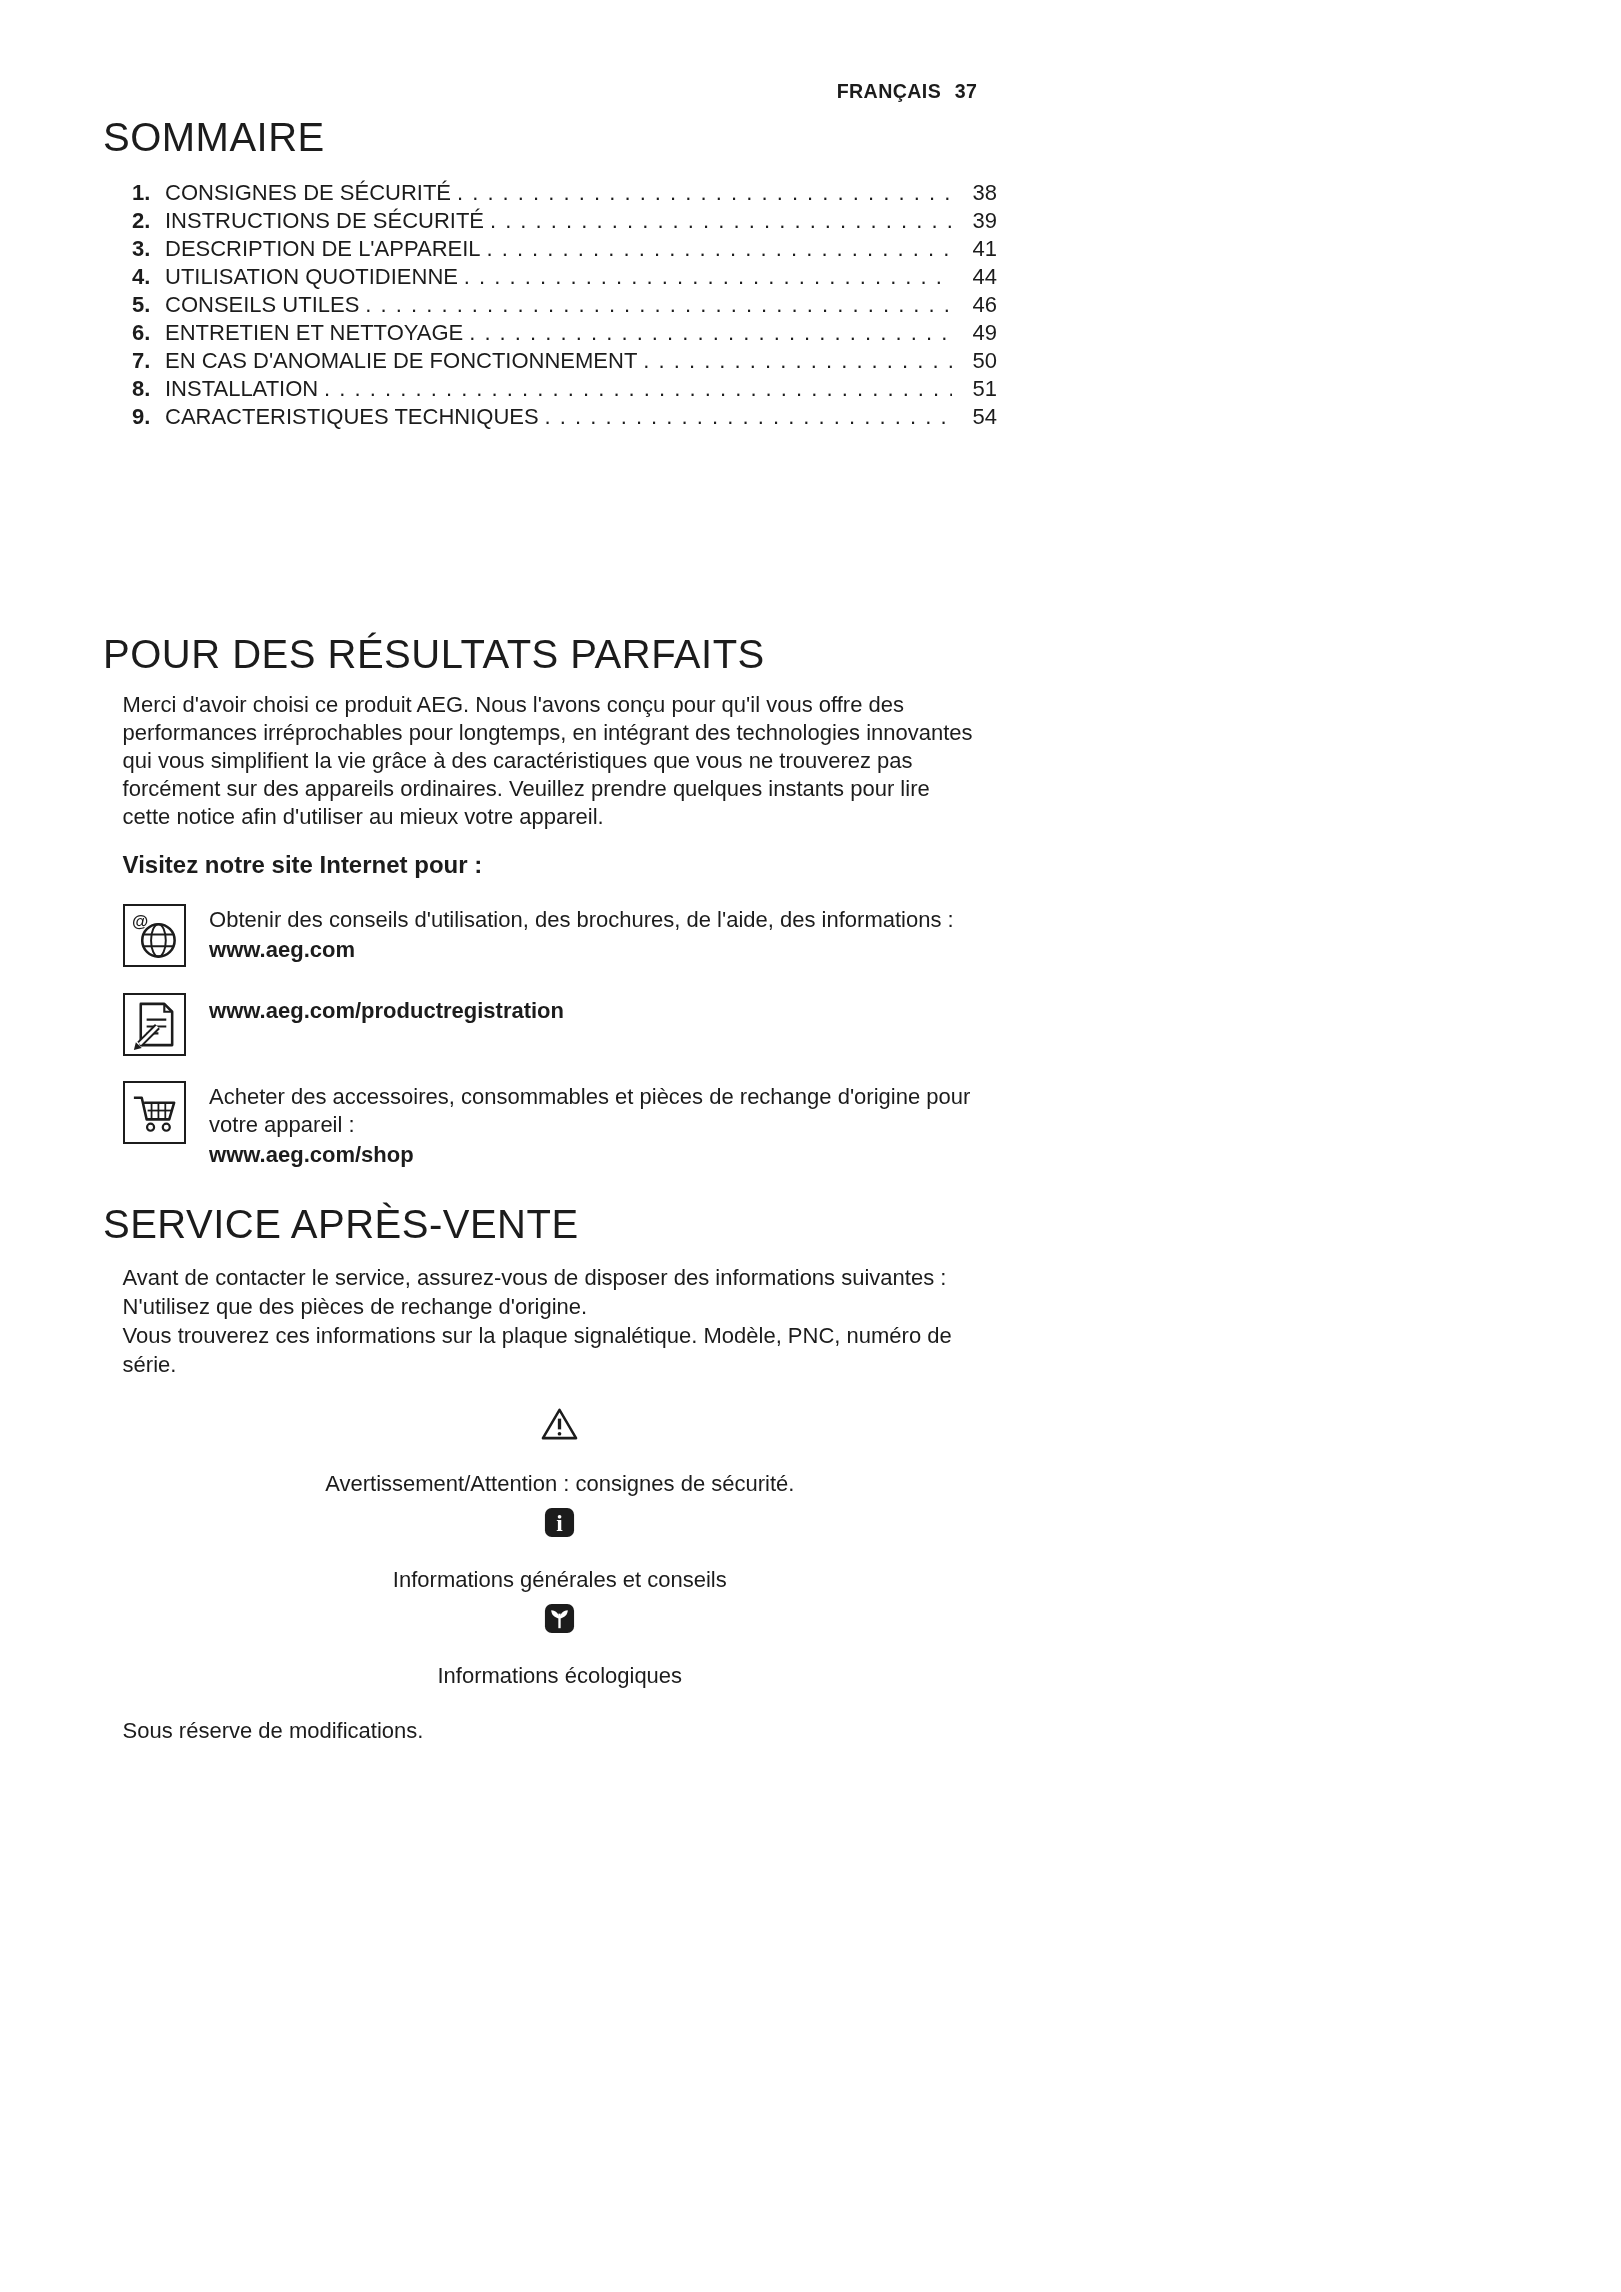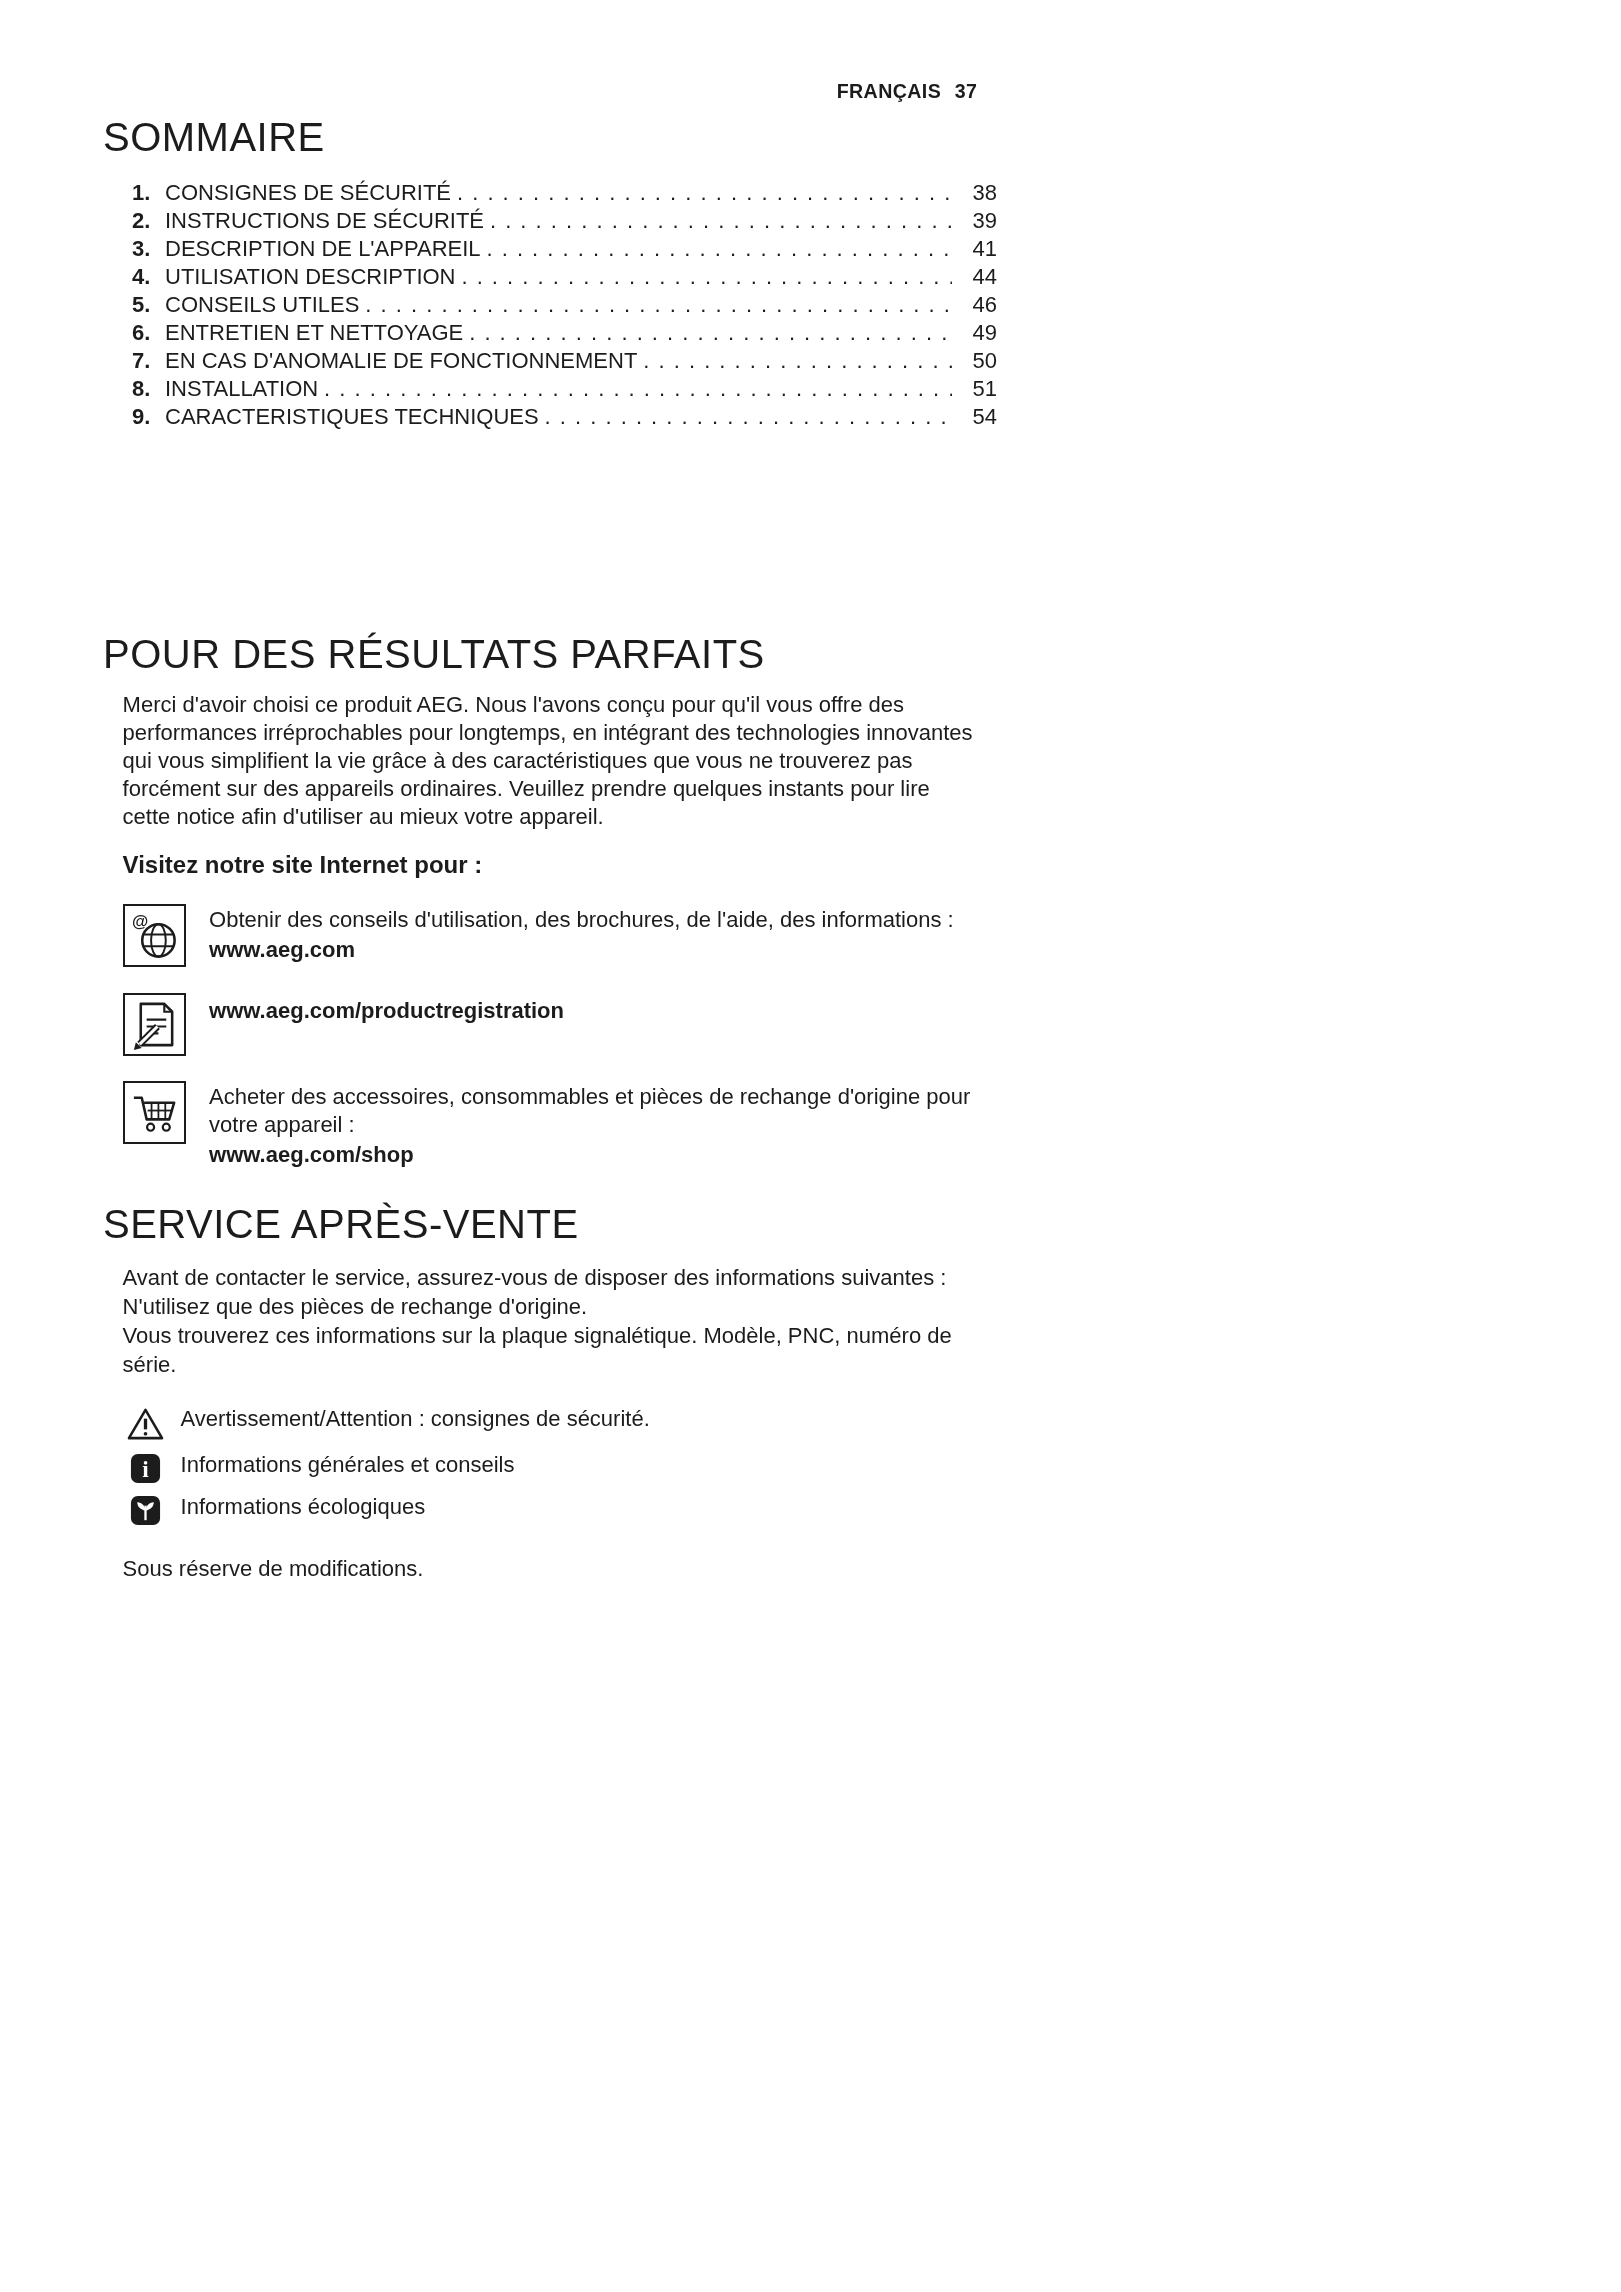--- a/index.html
+++ b/index.html
@@ -83,24 +83,25 @@
     justify-content:center;
     background:#fff;
   }
   .link-text { font-size:22px; line-height:28px; max-width:784px; padding-top:2px; }
   .link-url { font-weight:bold; margin-top:2px; }
   .service-title { margin-top:33px; }
   .service-lines { margin:15.7px 0 0 19.6px; font-size:22px; line-height:29px; }
   .legend { margin:27.4px 0 0 19.6px; }
   .legend-row {
     display:flex;
-    align-items:flex-start;
-    gap:13px;
+    align-items:center;
+    gap:28px;
     margin-bottom:8.8px;
     font-size:22px;
+    flex-direction:column;
   }
   .legend-icon {
     width:45px;
     flex:none;
     display:flex;
     align-items:center;
     justify-content:center;
   }
   .footer-note { margin:29px 0 0 19.6px; font-size:22px; }
 </style>
@@ -130,21 +131,21 @@
         <span class="toc-page">39</span>
       </div>
       <div class="toc-row">
         <span class="toc-num">3.</span>
         <span class="toc-label">DESCRIPTION DE L'APPAREIL</span>
         <span class="toc-dots"></span>
         <span class="toc-page">41</span>
       </div>
       <div class="toc-row">
         <span class="toc-num">4.</span>
-        <span class="toc-label">UTILISATION DESCRIPTION</span>
+        <span class="toc-label">UTILISATION QUOTIDIENNE</span>
         <span class="toc-dots"></span>
         <span class="toc-page">44</span>
       </div>
       <div class="toc-row">
         <span class="toc-num">5.</span>
         <span class="toc-label">CONSEILS UTILES</span>
         <span class="toc-dots"></span>
         <span class="toc-page">46</span>
       </div>
       <div class="toc-row">

